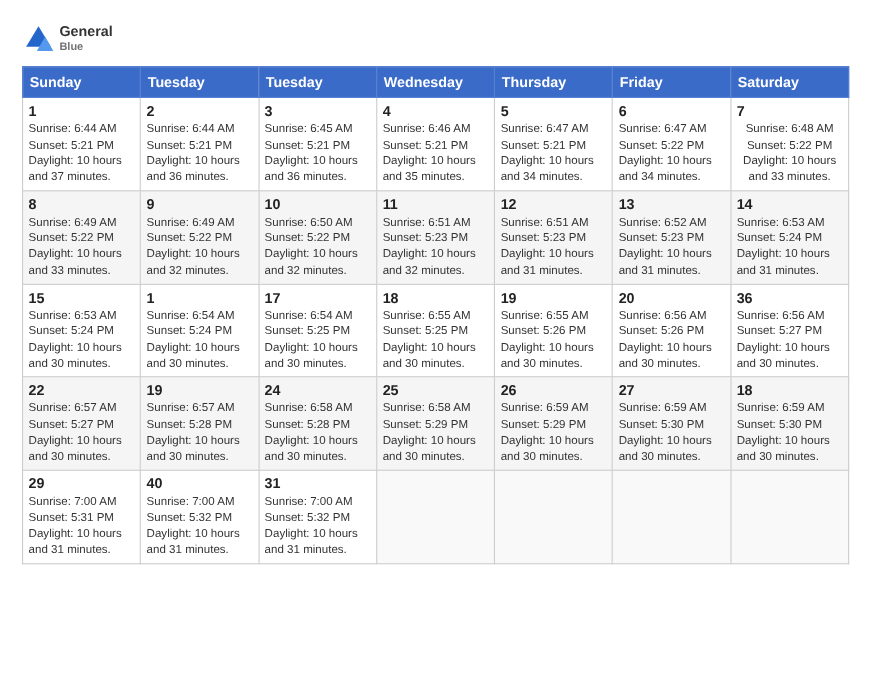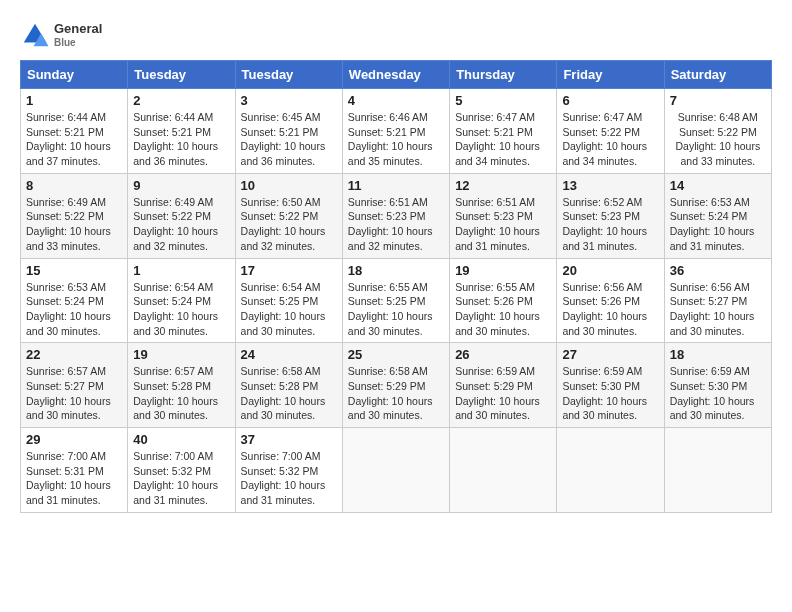--- a/index.html
+++ b/index.html
@@ -336,21 +336,21 @@
 and 31 minutes.</div>
         </td>
         <td>
           <span class="day-number">40</span>
           <div class="day-info" style="white-space: pre-line;">Sunrise: 7:00 AM
 Sunset: 5:32 PM
 Daylight: 10 hours
 and 31 minutes.</div>
         </td>
         <td>
-          <span class="day-number">37</span>
+          <span class="day-number">31</span>
           <div class="day-info" style="white-space: pre-line;">Sunrise: 7:00 AM
 Sunset: 5:32 PM
 Daylight: 10 hours
 and 31 minutes.</div>
         </td>
         <td class="empty-cell"></td>
         <td class="empty-cell"></td>
         <td class="empty-cell"></td>
         <td class="empty-cell"></td>
       </tr>

